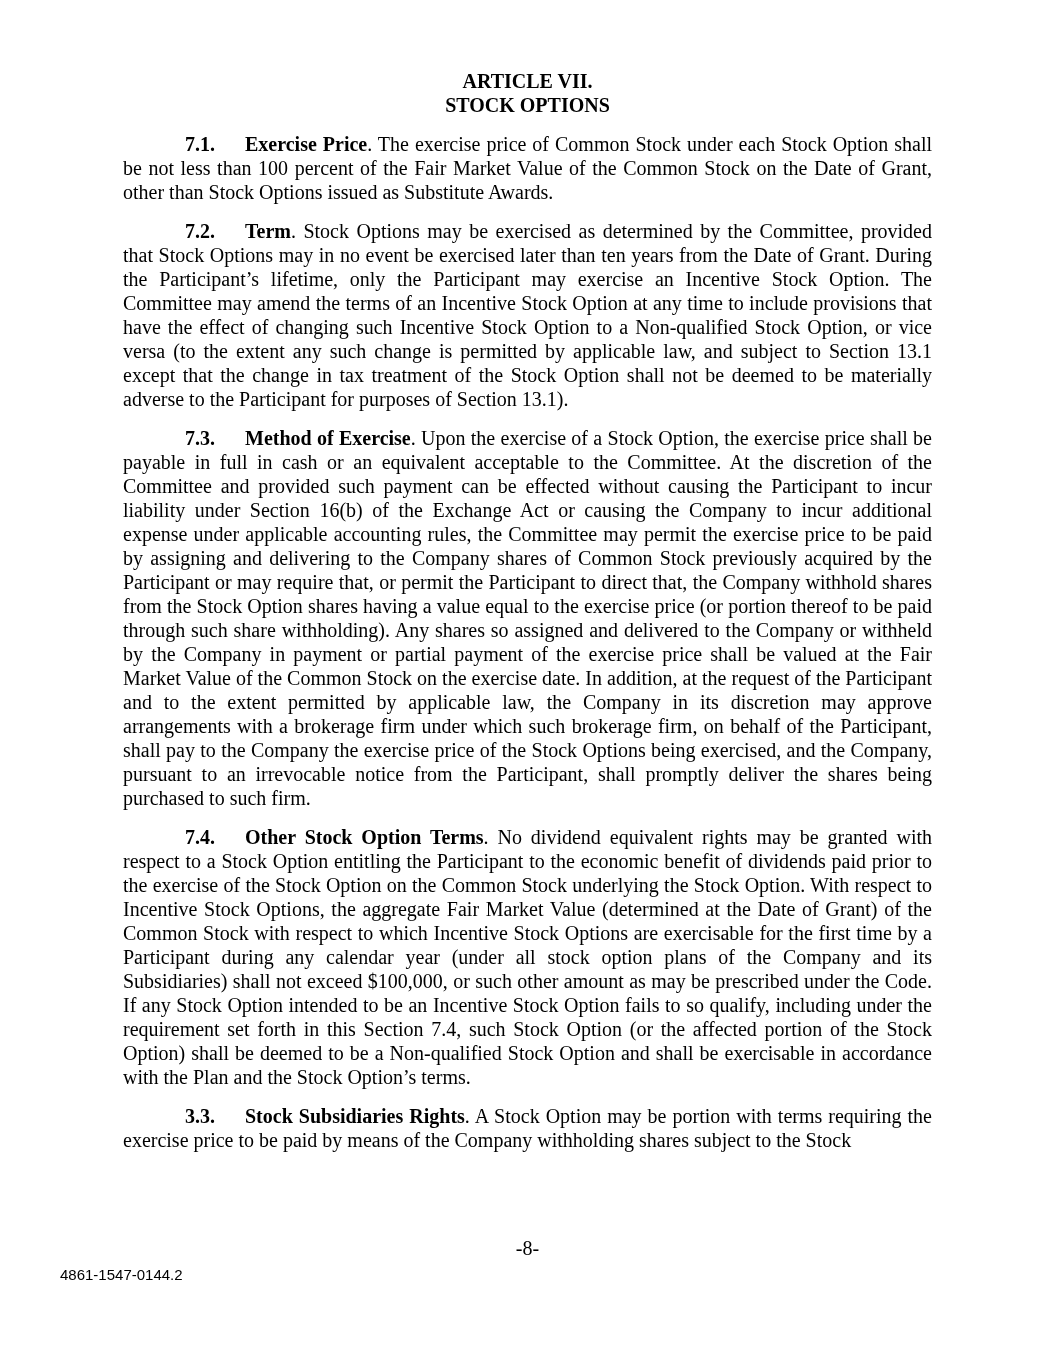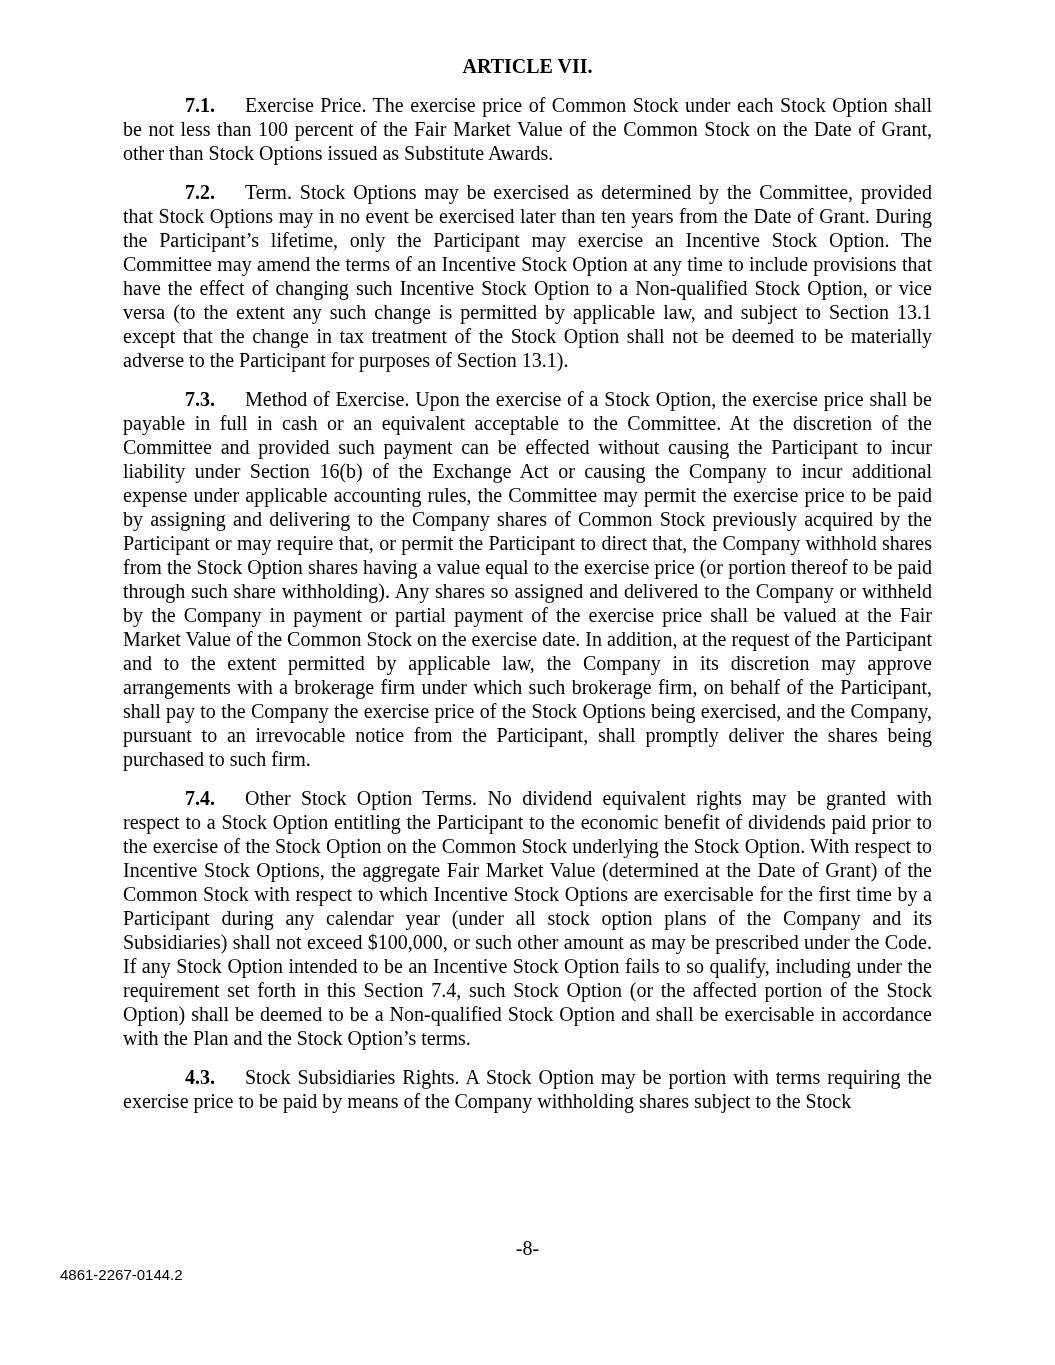--- a/index.html
+++ b/index.html
@@ -9,21 +9,21 @@
     background: #ffffff;
     color: #000000;
     font-family: "Liberation Serif", serif;
     position: relative;
     overflow: hidden;
   }
   .page {
     position: absolute;
     inset: 0;
     box-sizing: border-box;
-    padding: 54px 123px 0 123px;
+    padding: 69px 123px 0 123px;
   }
   .article-heading {
     text-align: center;
     font-weight: bold;
     font-size: 20px;
     line-height: 24px;
     margin-bottom: 10px;
   }
   .para {
     font-size: 20px;
@@ -31,21 +31,21 @@
     text-align: justify;
     text-indent: 62px;
     margin: 15px 0 0 0;
   }
   .sec-num {
     font-weight: bold;
     margin-right: 30px;
     font-family: Liberation Serif, serif;
   }
   .sec-title {
-    font-weight: normal;
+    font-weight: bold;
   }
   .page-number {
     position: absolute;
     left: 0;
     width: 100%;
     text-align: center;
     top: 1236px;
     font-size: 20px;
     line-height: 24px;
   }
@@ -58,28 +58,29 @@
     line-height: 18px;
   }
 </style>
 </head>
 <body>
 
 <div class="page">
 
   <div class="article-heading">
     <div>ARTICLE VII.</div>
+    <div>STOCK OPTIONS</div>
   </div>
 
   <p class="para"><span class="sec-num">7.1.</span><span class="sec-title">Exercise Price</span><span>.  The exercise price of Common Stock under each Stock Option shall be not less than 100 percent of the Fair Market Value of the Common Stock on the Date of Grant, other than Stock Options issued as Substitute Awards.</span></p>
 
   <p class="para"><span class="sec-num">7.2.</span><span class="sec-title">Term</span><span>.  Stock Options may be exercised as determined by the Committee, provided that Stock Options may in no event be exercised later than ten years from the Date of Grant.  During the Participant’s lifetime, only the Participant may exercise an Incentive Stock Option.  The Committee may amend the terms of an Incentive Stock Option at any time to include provisions that have the effect of changing such Incentive Stock Option to a Non-qualified Stock Option, or vice versa (to the extent any such change is permitted by applicable law, and subject to Section 13.1 except that the change in tax treatment of the Stock Option shall not be deemed to be materially adverse to the Participant for purposes of Section 13.1).</span></p>
 
   <p class="para"><span class="sec-num">7.3.</span><span class="sec-title">Method of Exercise</span><span>.  Upon the exercise of a Stock Option, the exercise price shall be payable in full in cash or an equivalent acceptable to the Committee.  At the discretion of the Committee and provided such payment can be effected without causing the Participant to incur liability under Section 16(b) of the Exchange Act or causing the Company to incur additional expense under applicable accounting rules, the Committee may permit the exercise price to be paid by assigning and delivering to the Company shares of Common Stock previously acquired by the Participant or may require that, or permit the Participant to direct that, the Company withhold shares from the Stock Option shares having a value equal to the exercise price (or portion thereof to be paid through such share withholding).  Any shares so assigned and delivered to the Company or withheld by the Company in payment or partial payment of the exercise price shall be valued at the Fair Market Value of the Common Stock on the exercise date.  In addition, at the request of the Participant and to the extent permitted by applicable law, the Company in its discretion may approve arrangements with a brokerage firm under which such brokerage firm, on behalf of the Participant, shall pay to the Company the exercise price of the Stock Options being exercised, and the Company, pursuant to an irrevocable notice from the Participant, shall promptly deliver the shares being purchased to such firm.</span></p>
 
   <p class="para"><span class="sec-num">7.4.</span><span class="sec-title">Other Stock Option Terms</span><span>.  No dividend equivalent rights may be granted with respect to a Stock Option entitling the Participant to the economic benefit of dividends paid prior to the exercise of the Stock Option on the Common Stock underlying the Stock Option.  With respect to Incentive Stock Options, the aggregate Fair Market Value (determined at the Date of Grant) of the Common Stock with respect to which Incentive Stock Options are exercisable for the first time by a Participant during any calendar year (under all stock option plans of the Company and its Subsidiaries) shall not exceed $100,000, or such other amount as may be prescribed under the Code.  If any Stock Option intended to be an Incentive Stock Option fails to so qualify, including under the requirement set forth in this Section 7.4, such Stock Option (or the affected portion of the Stock Option) shall be deemed to be a Non-qualified Stock Option and shall be exercisable in accordance with the Plan and the Stock Option’s terms.</span></p>
 
-  <p class="para"><span class="sec-num">4.3.</span><span class="sec-title">Stock Subsidiaries Rights</span><span>.  A Stock Option may be portion with terms requiring the exercise price to be paid by means of the Company withholding shares subject to the Stock</span></p>
+  <p class="para"><span class="sec-num">3.3.</span><span class="sec-title">Stock Subsidiaries Rights</span><span>.  A Stock Option may be portion with terms requiring the exercise price to be paid by means of the Company withholding shares subject to the Stock</span></p>
 
 </div>
 
 <div class="page-number">-8-</div>
-<div class="doc-id">4861-2267-0144.2</div>
+<div class="doc-id">4861-1547-0144.2</div>
 
 </body></html>

